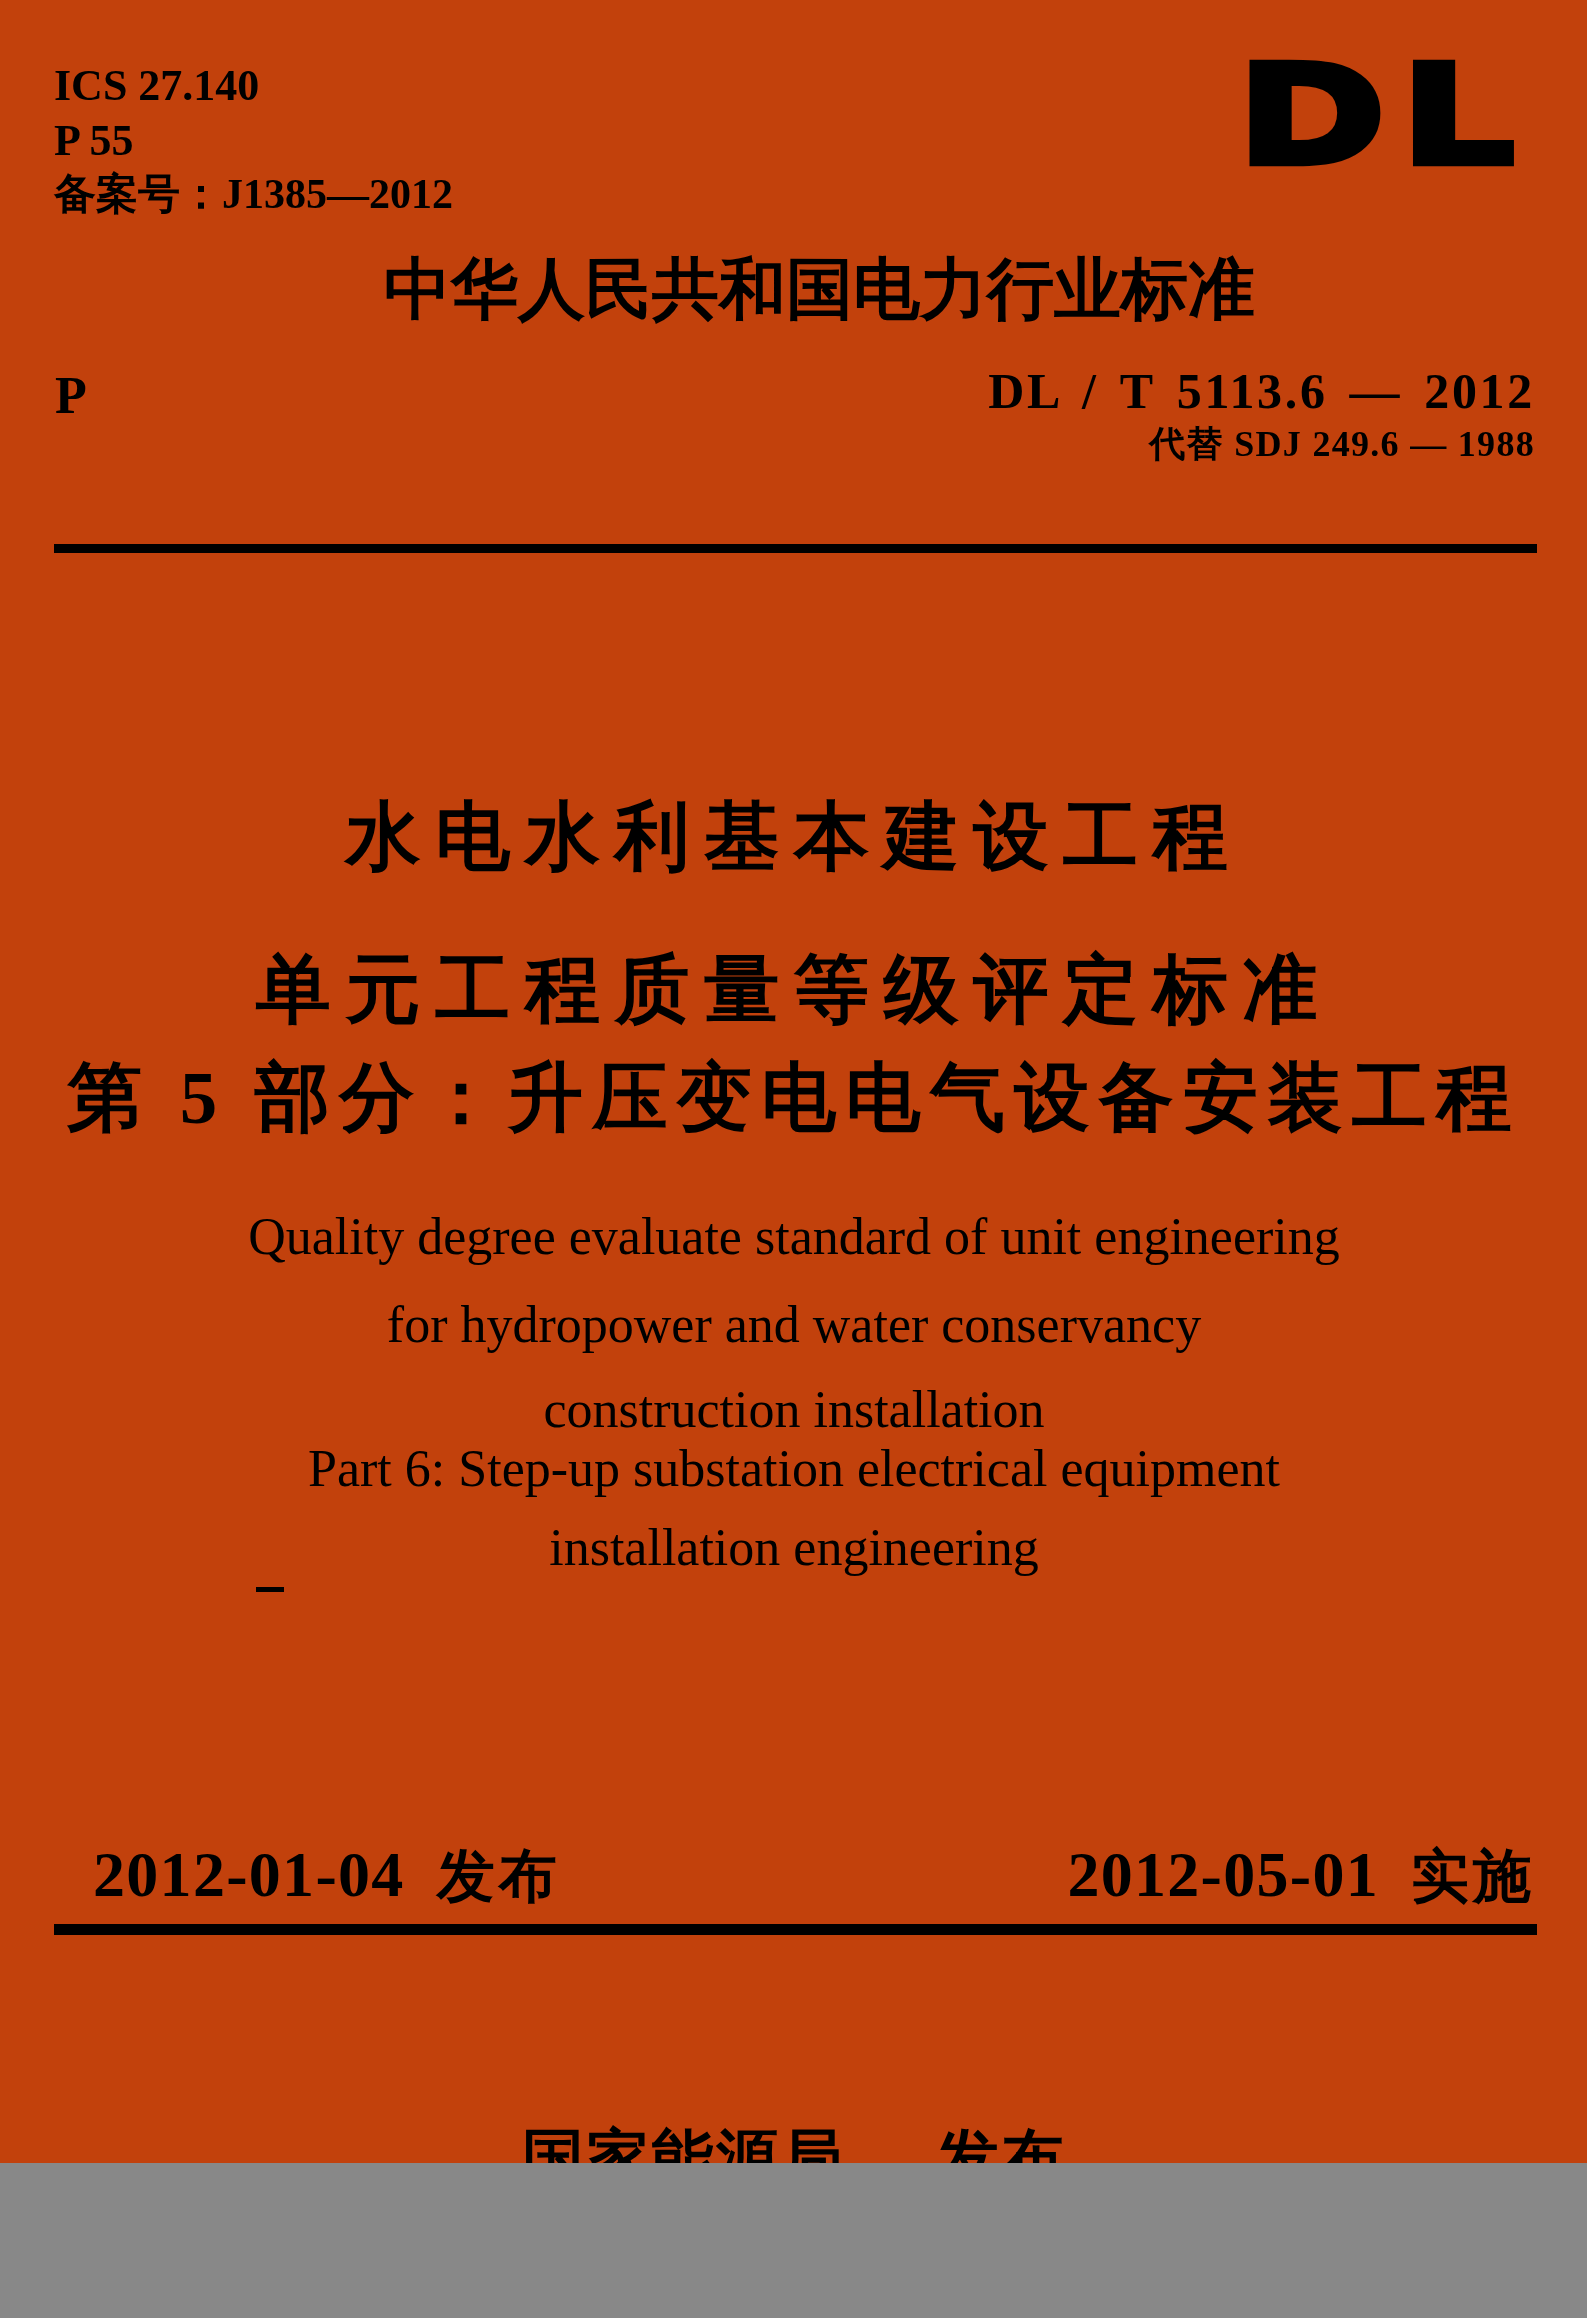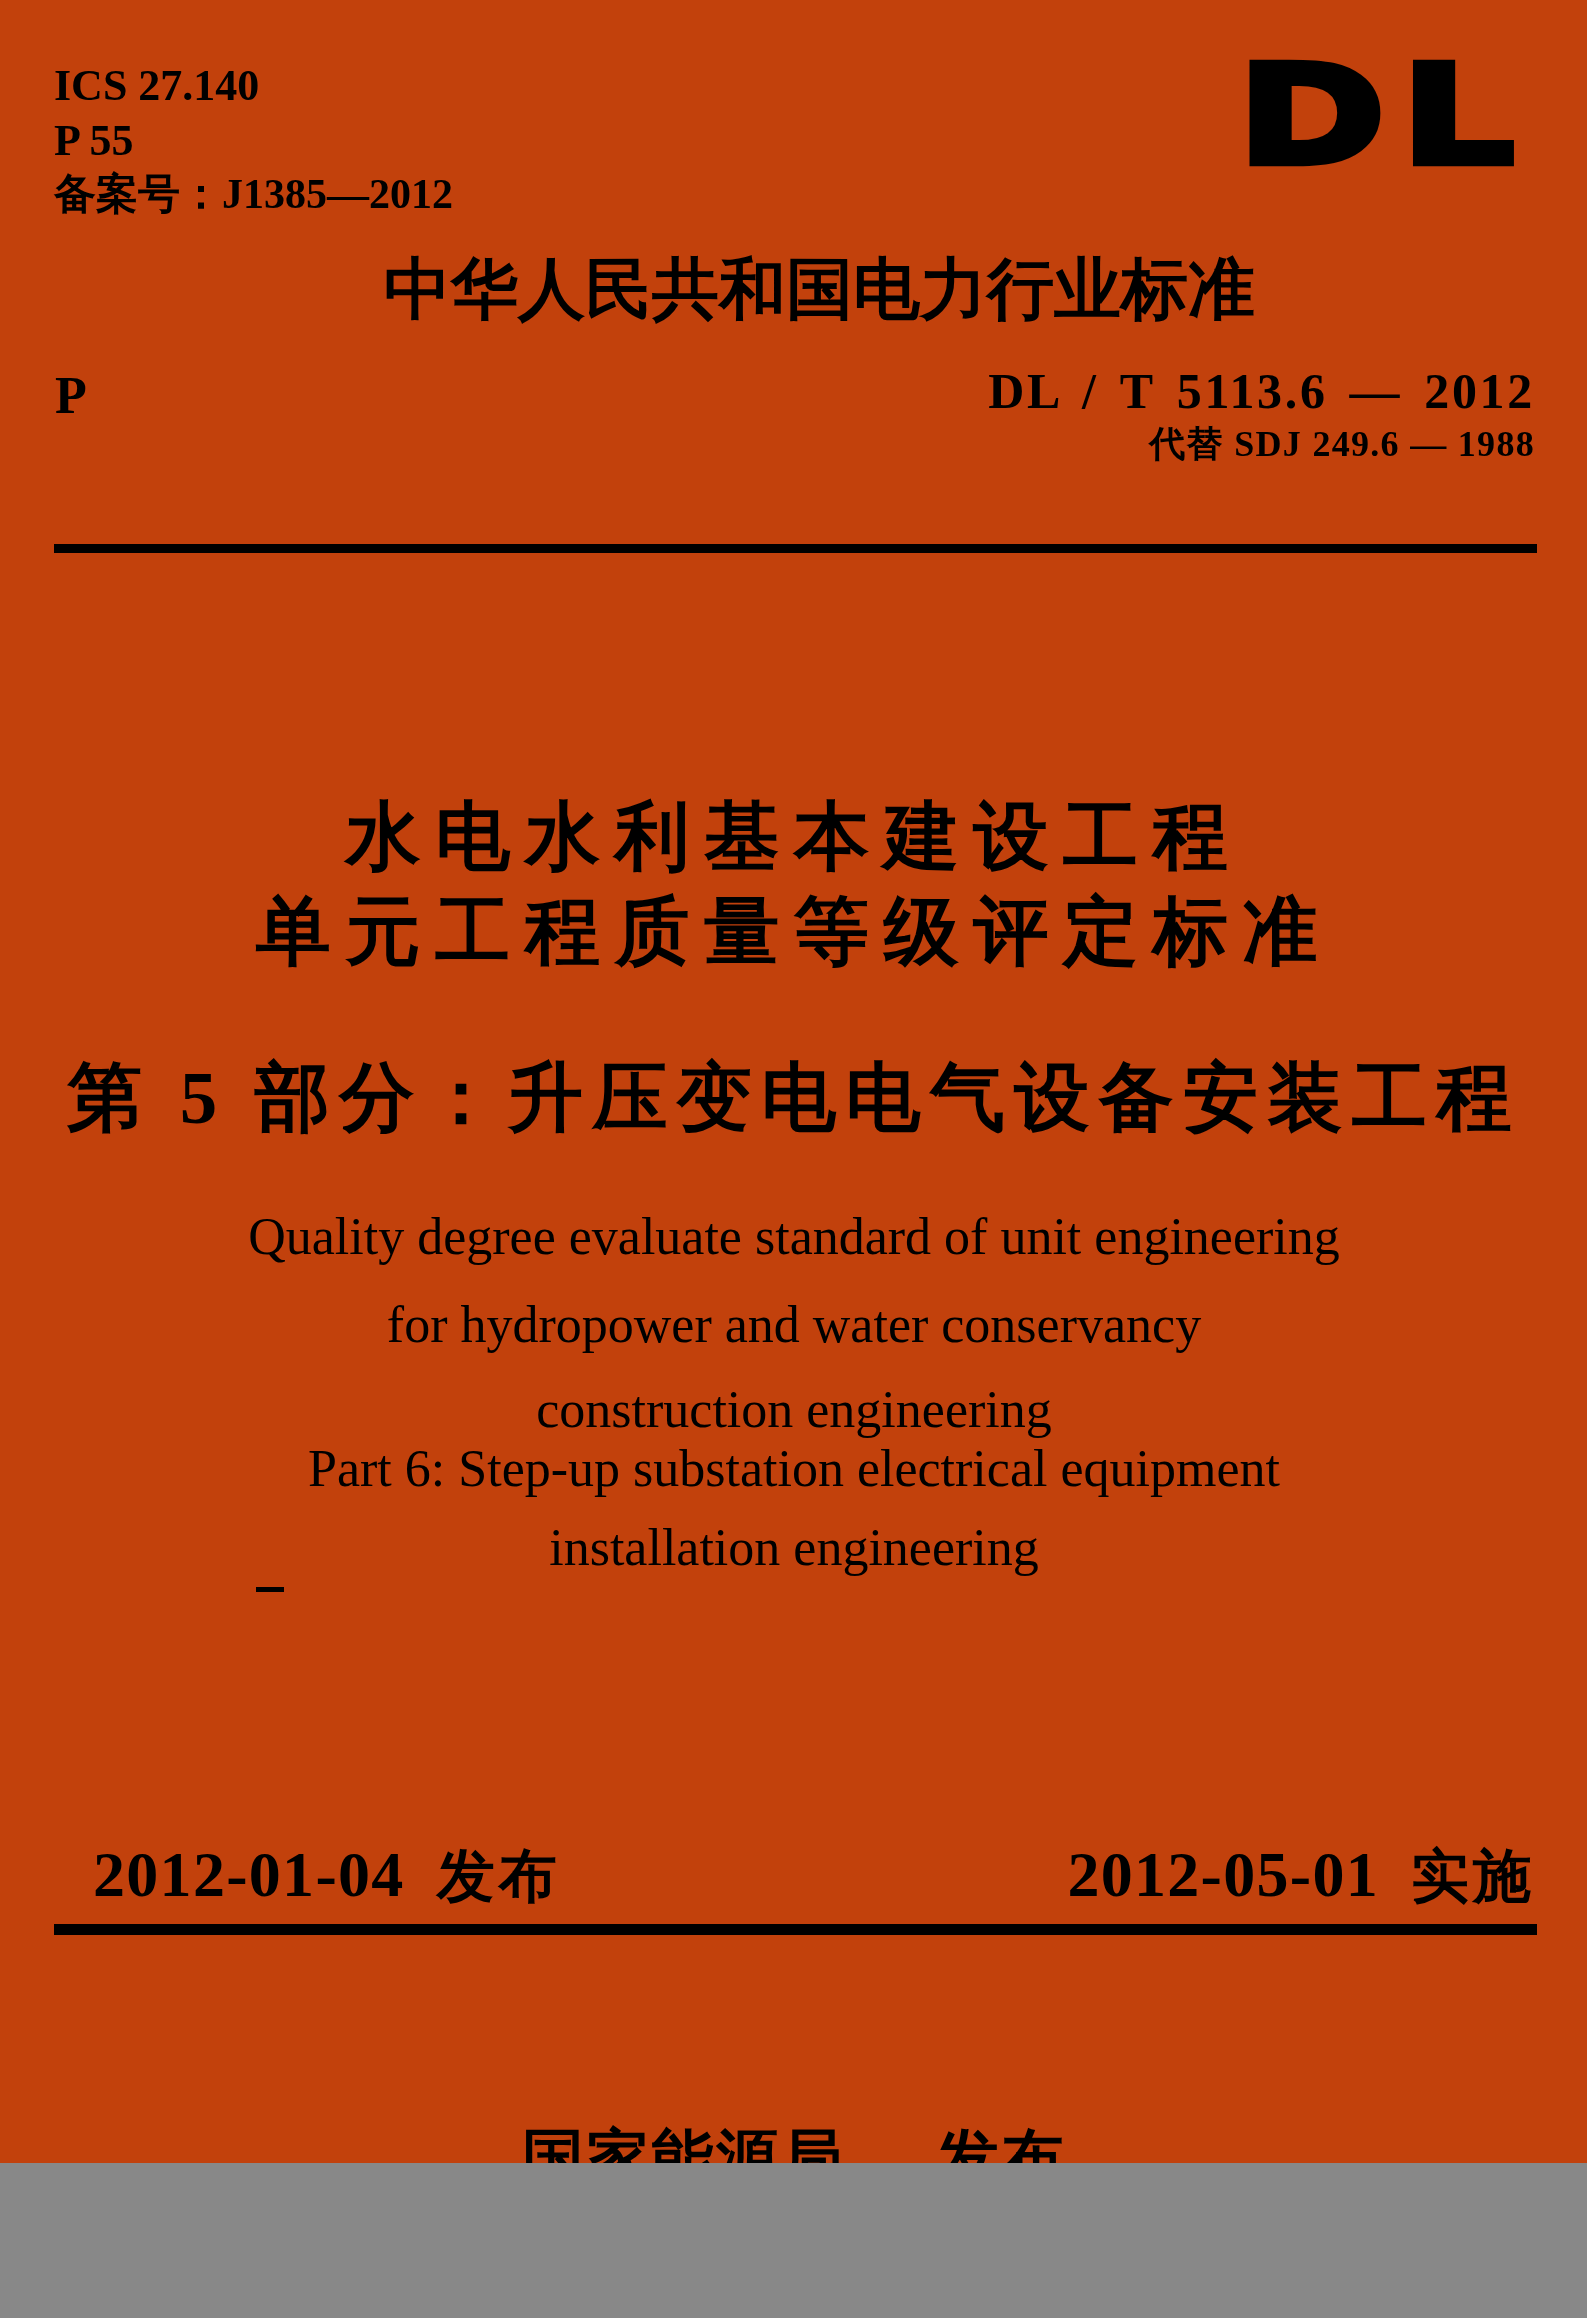--- a/index.html
+++ b/index.html
@@ -83,21 +83,21 @@
 
   
   .title-cn {
     font-family:"Liberation Serif", serif;
     font-weight:700;
     font-size:75px;
     line-height:1;
     white-space:nowrap;
   }
   .title-cn-1 { top:799px; letter-spacing:14.7px; }
-  .title-cn-2 { top:894px; letter-spacing:14.7px; }
+  .title-cn-2 { top:952px; letter-spacing:14.7px; }
   .title-cn-3 { top:1060px; letter-spacing:9.4px; }
 
   
   .title-en {
     font-family:"Liberation Serif", serif;
     font-weight:400;
     font-size:52px;
     line-height:1;
     white-space:nowrap;
   }
@@ -168,21 +168,21 @@
   <div class="abs replaces">代替 SDJ 249.6 — 1988</div>
 
   <div class="abs rule rule-top"></div>
 
   <div class="abs center-col title-cn title-cn-1">水电水利基本建设工程</div>
   <div class="abs center-col title-cn title-cn-2">单元工程质量等级评定标准</div>
   <div class="abs center-col title-cn title-cn-3">第 5 部分：升压变电电气设备安装工程</div>
 
   <div class="abs center-col title-en title-en-1">Quality degree evaluate standard of unit engineering</div>
   <div class="abs center-col title-en title-en-2">for hydropower and water conservancy</div>
-  <div class="abs center-col title-en title-en-3">construction engineering</div>
+  <div class="abs center-col title-en title-en-3">construction installation</div>
   <div class="abs center-col title-en title-en-4">Part 6: Step-up substation electrical equipment</div>
   <div class="abs center-col title-en title-en-5">installation engineering</div>
 
   <div class="abs stray-dash"></div>
 
   <div class="abs date-group left">
     <span class="date-value">2012-01-04</span><span class="date-label">发布</span>
   </div>
   <div class="abs date-group right">
     <span class="date-value">2012-05-01</span><span class="date-label">实施</span>

